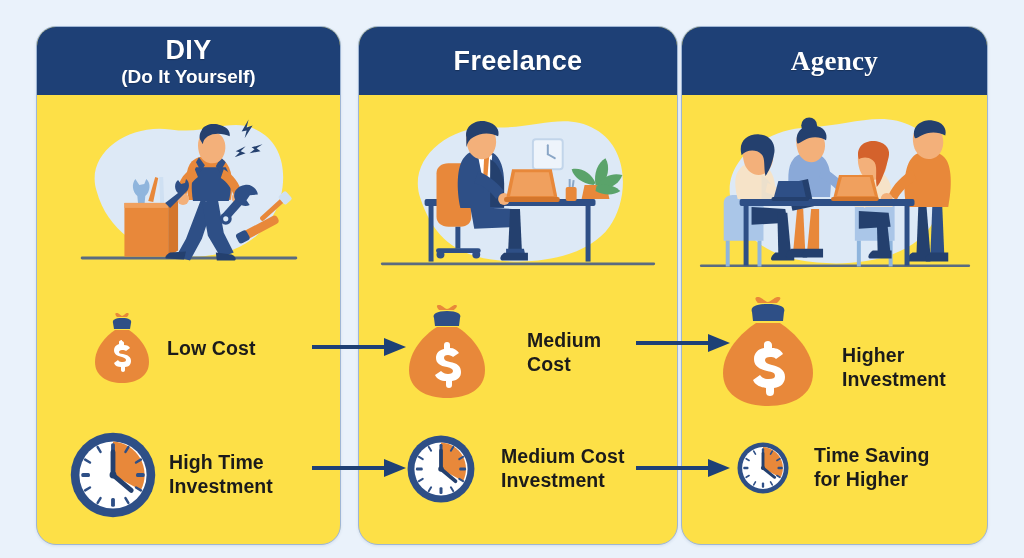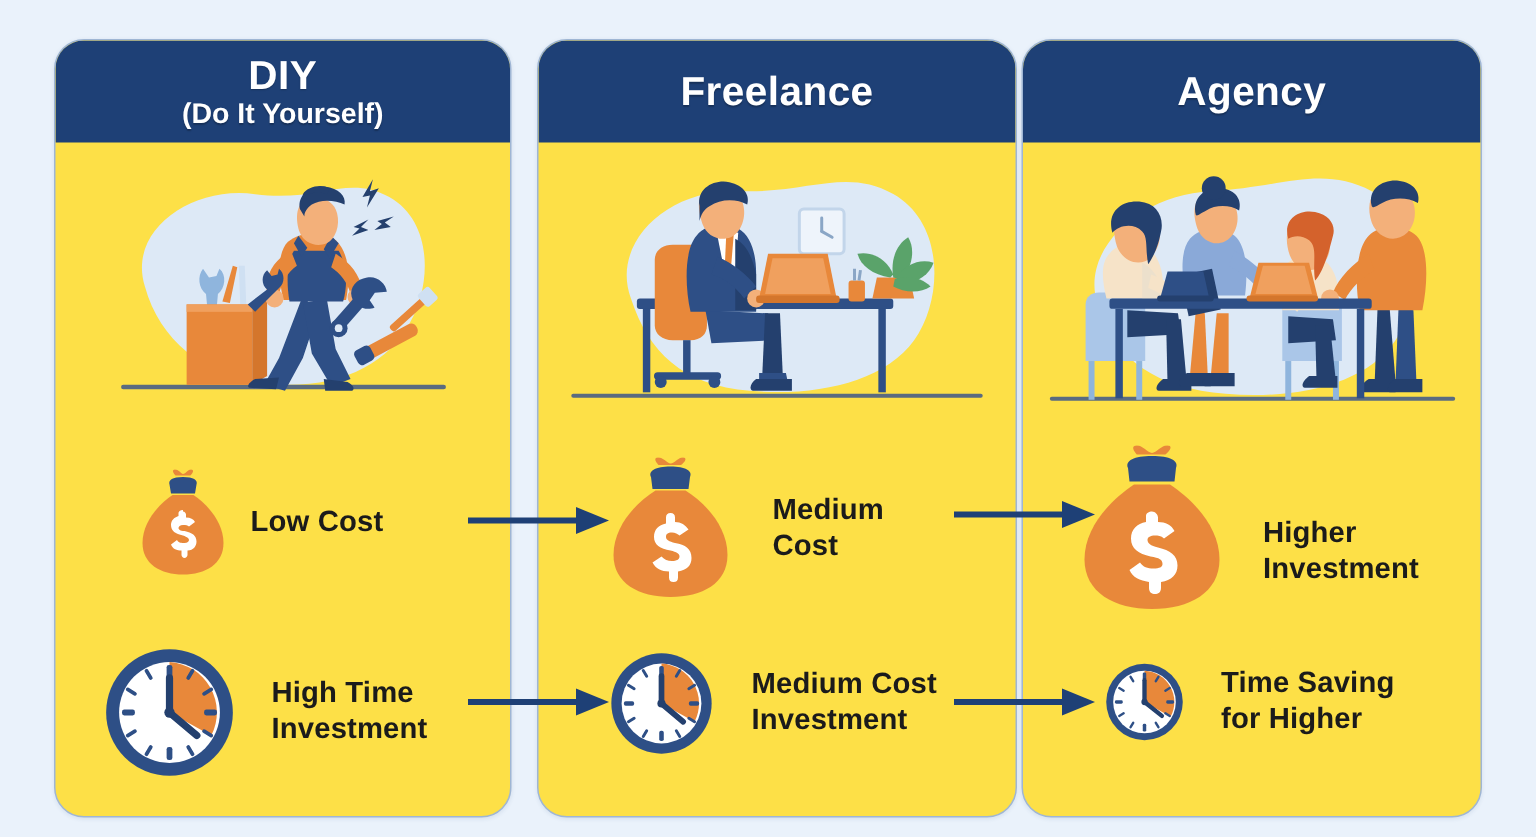--- a/index.html
+++ b/index.html
@@ -41,21 +41,21 @@
     width: 100%;
     box-sizing: border-box;
     display: flex;
     flex-direction: column;
     align-items: center;
     justify-content: center;
     text-align: center;
   }
   #card-diy .card-header       { height: 68px; padding-top: 2px; }
   #card-freelance .card-header { height: 68px; }
-  #card-agency .card-header    { height: 68px; }
+  #card-agency .card-header    { height: 68px; font-family: Liberation Serif, serif; }
 
   .card-title {
     font-size: 27px;
     font-weight: bold;
     letter-spacing: .3px;
     line-height: 1.06;
     text-shadow: 0 1px 1px rgba(0,0,0,.25);
   }
   .card-subtitle {
     font-size: 19px;
@@ -90,26 +90,26 @@
     line-height: 1.22;
     letter-spacing: .1px;
   }
 
   
   #card-diy .row-cost { top: 286px; padding-left: 54px; }
   #card-diy .row-cost .icon  { width: 62px; height: 72px; }
   #card-diy .row-cost .label { margin-left: 14px; }
   #card-diy .row-time { top: 400px; padding-left: 28px; }
   #card-diy .row-time .icon  { width: 96px; height: 96px; }
-  #card-diy .row-time .label { margin-left: 20px; }
+  #card-diy .row-time .label { margin-left: 8px; }
 
   
   #card-freelance .row-cost { top: 278px; padding-left: 44px; }
   #card-freelance .row-cost .icon  { width: 88px; height: 96px; }
-  #card-freelance .row-cost .label { margin-left: 24px; }
+  #card-freelance .row-cost .label { margin-left: 36px; }
   #card-freelance .row-time { top: 404px; padding-left: 44px; }
   #card-freelance .row-time .icon  { width: 76px; height: 76px; }
   #card-freelance .row-time .label { margin-left: 22px; }
 
   
   #card-agency .row-cost { top: 270px; padding-left: 34px; }
   #card-agency .row-cost .icon  { width: 104px; height: 112px; }
   #card-agency .row-cost .label { margin-left: 22px; margin-top: 29px; }
   #card-agency .row-time { top: 412px; padding-left: 52px; }
   #card-agency .row-time .icon  { width: 58px; height: 58px; }

